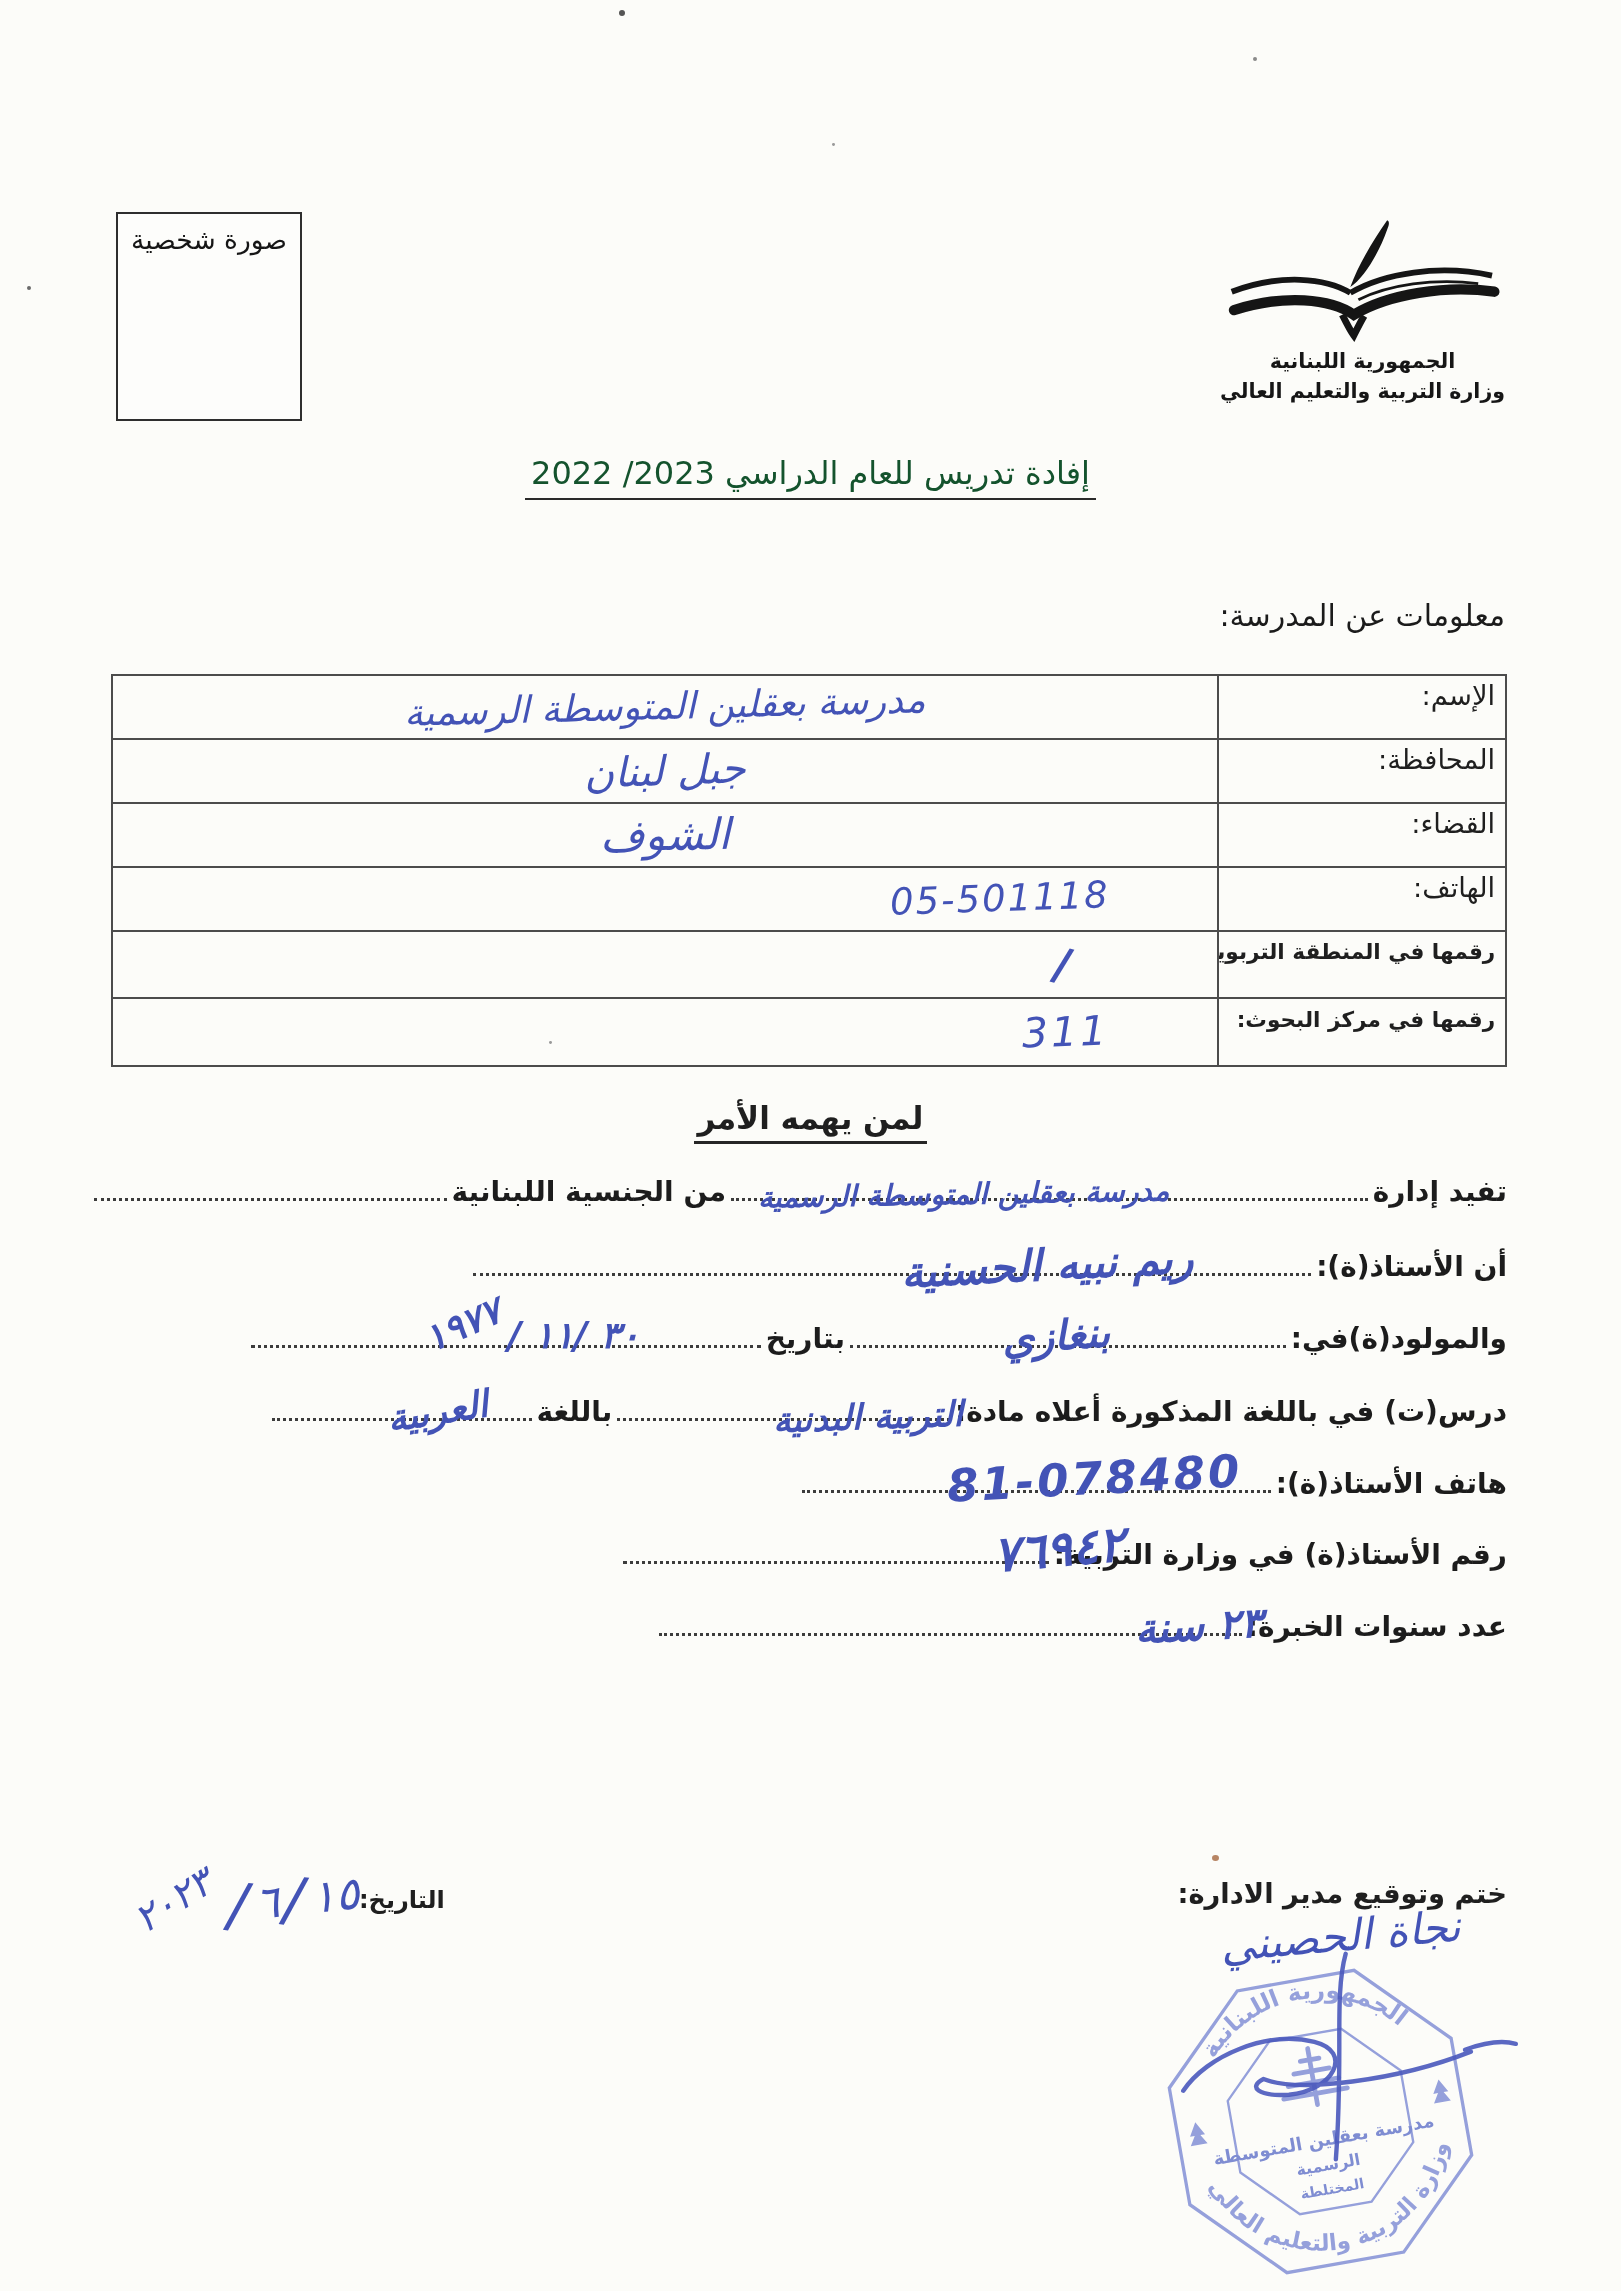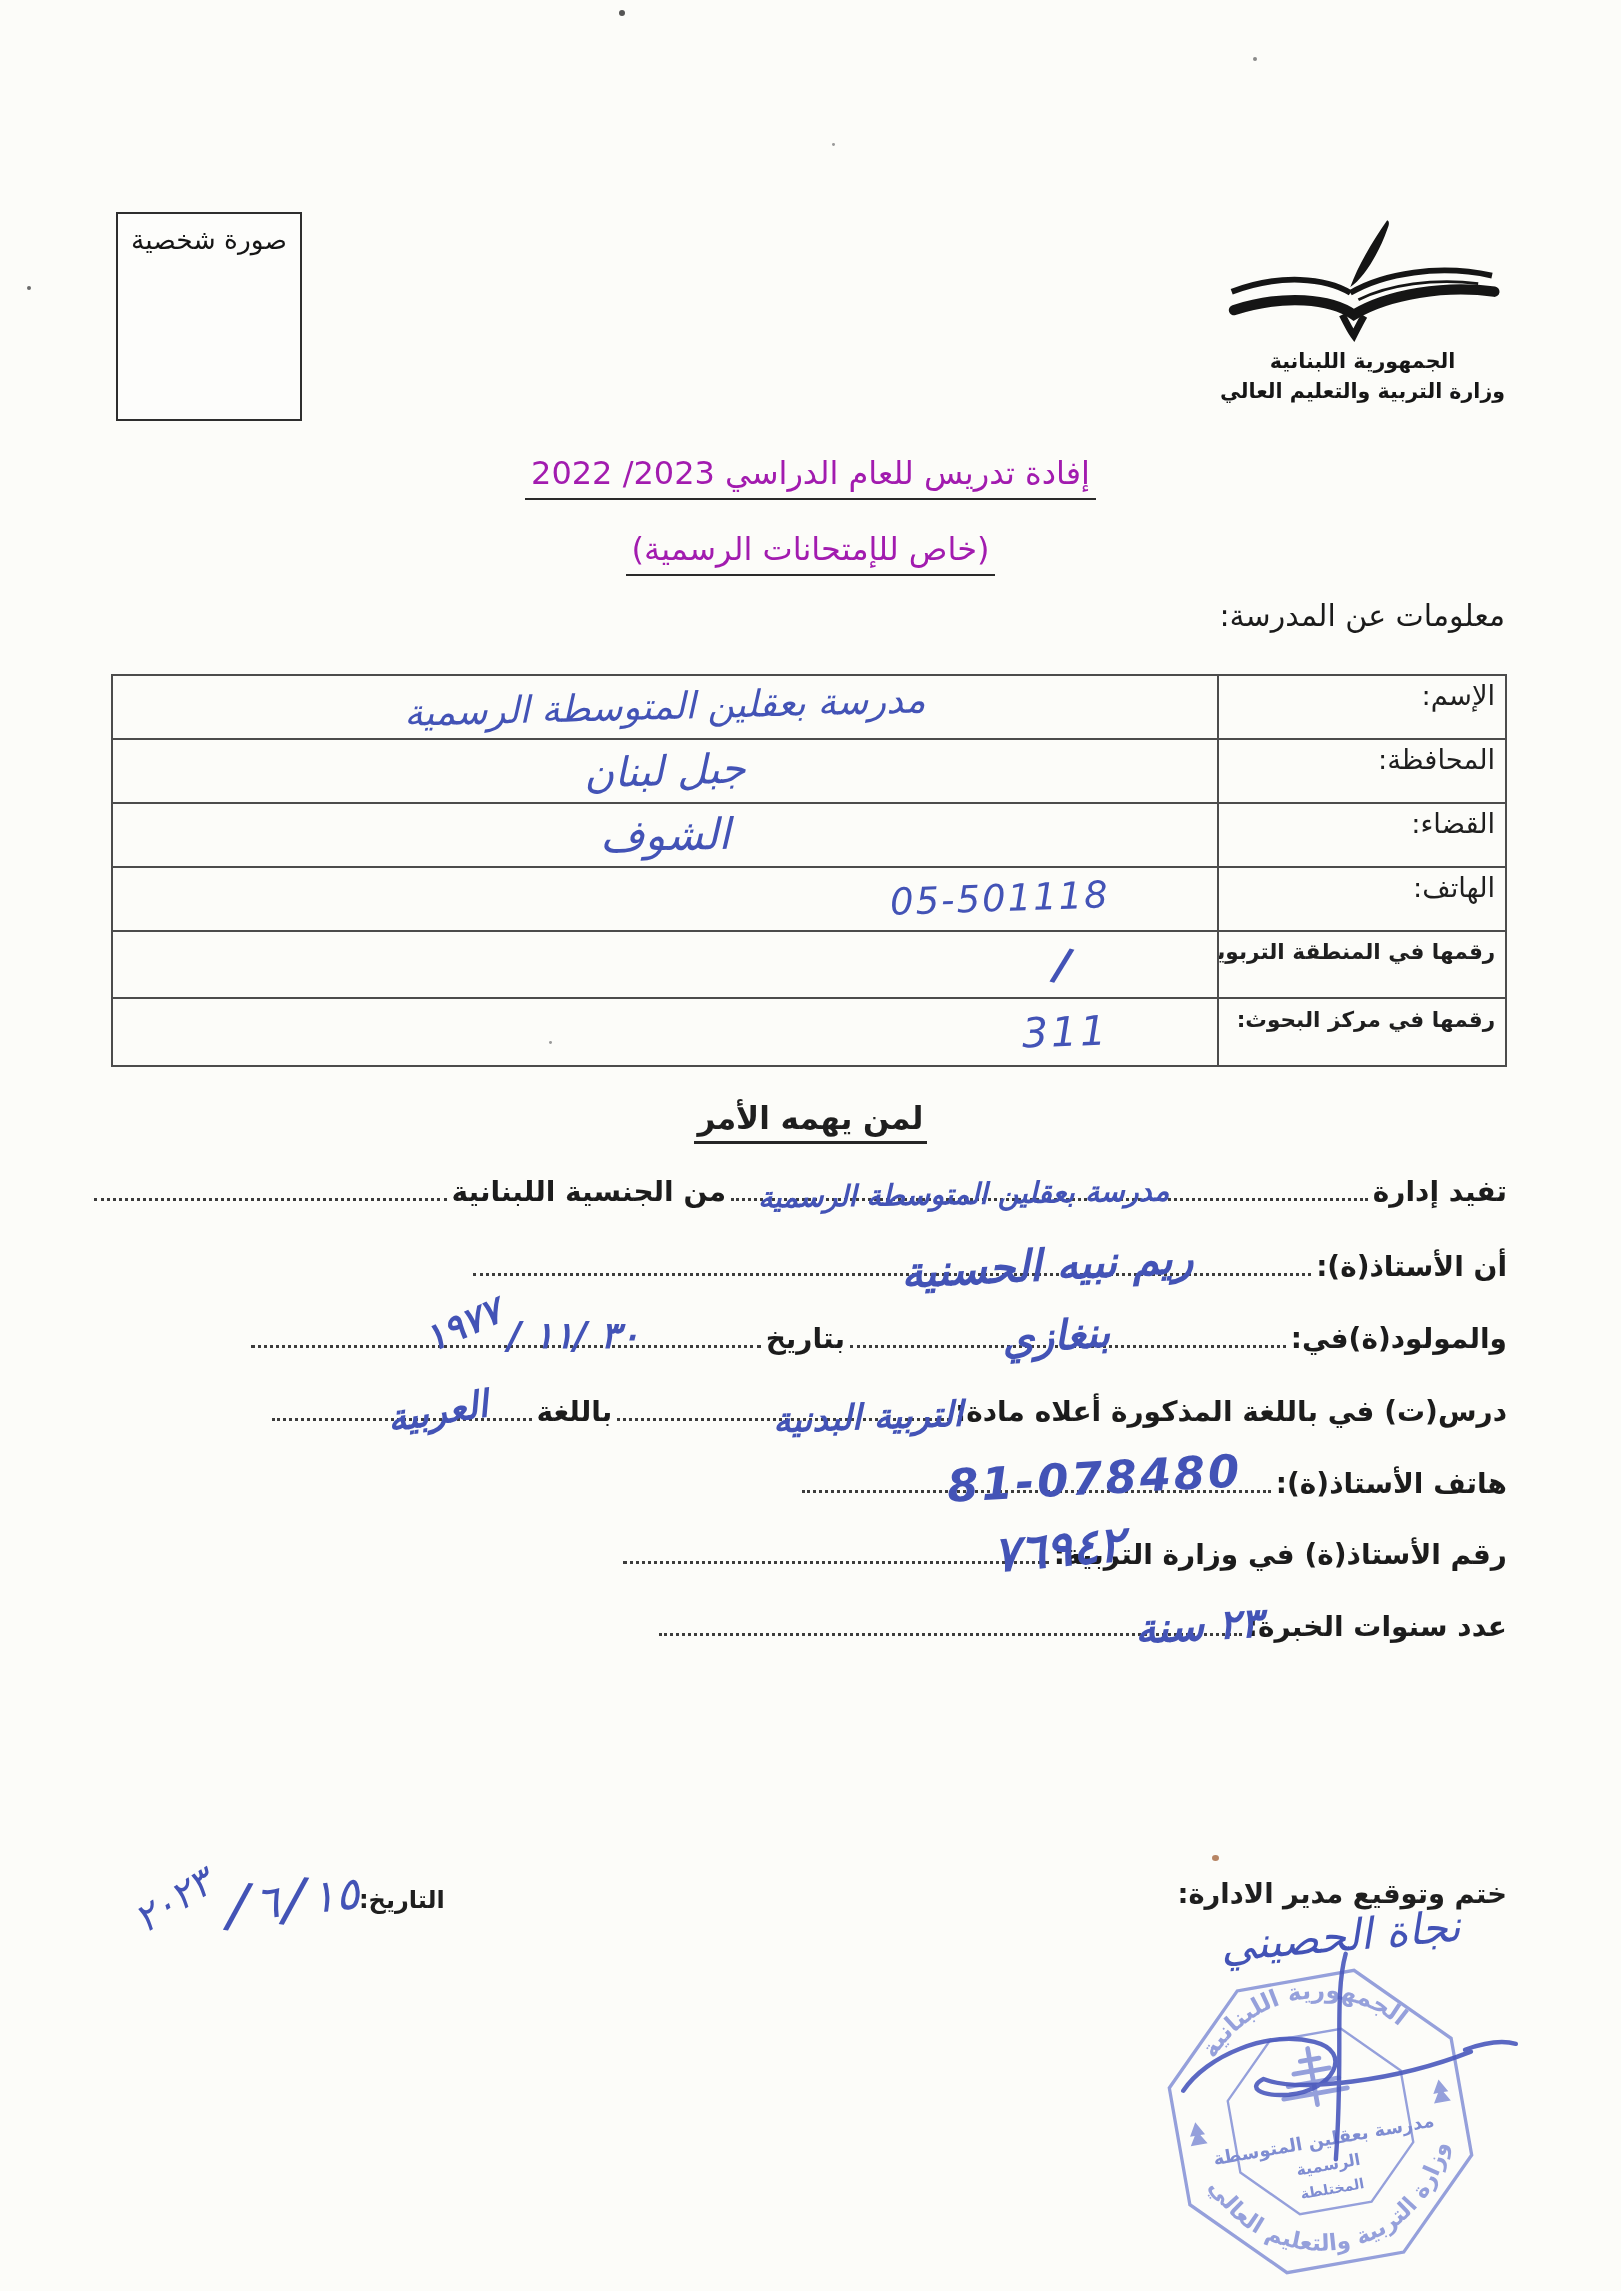--- a/index.html
+++ b/index.html
@@ -13,21 +13,21 @@
     position:absolute; left:116px; top:212px; width:182px; height:205px;
     border:2.9px solid #2e2e2e; text-align:center; background:#fdfdfb;
   }
   .photo-box .lbl{display:inline-block; margin-top:9.8px; font-size:26.5px; color:#161616;}
   .logo{position:absolute; left:1201px; top:218px; width:323px; text-align:center;}
   .logo svg{display:block; margin:0 auto;}
   .logo-text{font-size:20.6px; font-weight:bold; color:#161616; line-height:1.45; white-space:nowrap;}
   
   .title-wrap{position:absolute; top:454px; left:0; width:100%; text-align:center;}
   .subtitle-wrap{position:absolute; top:530px; left:0; width:100%; text-align:center;}
-  .title{display:inline-block; font-size:32px; color:#a21caf;
+  .title{display:inline-block; font-size:32px; color:#14532d;
          border-bottom:2.9px solid #2a2a2a; padding:0 5.9px 5.9px 5.9px; letter-spacing:0.5px;}
   .section-heading{position:absolute; right:116px; top:598px; font-size:30px; color:#1b1b1b;}
   
   table.school{position:absolute; top:674px; right:114px; width:1396px;
                border-collapse:collapse; table-layout:fixed;}
   table.school td{border:2.9px solid #4c4c4c; height:58px; overflow:hidden;}
   td.cell-label{width:272px; font-size:27.4px; padding:3.9px 9.8px 0 3.9px; vertical-align:top; white-space:nowrap;}
   td.cell-label.small{font-size:21.6px; font-weight:bold; padding-top:7.8px;}
   td.cell-value{text-align:center; position:relative;}
   
@@ -89,21 +89,20 @@
       <path d="M119 65 C148 48 196 40 242 50" stroke="#151515" stroke-width="5" fill="none"></path>
       <path d="M126 71 C152 58 192 52 230 57" stroke="#151515" stroke-width="2.5" fill="none"></path>
       <path d="M18 80 C62 66 102 70 122 84 C152 66 202 58 244 64" stroke="#151515" stroke-width="9" fill="none" stroke-linecap="round"></path>
       <path d="M112 84 C116 92 119 98 122 102 C125 96 128 90 131 85" stroke="#151515" stroke-width="6" fill="none"></path>
     </svg>
     <div class="logo-text">الجمهورية اللبنانية</div>
     <div class="logo-text">وزارة التربية والتعليم العالي</div>
   </div>
 
   <div class="title-wrap"><span class="title">إفادة تدريس  للعام الدراسي  2023/ 2022</span></div>
-  <div class="subtitle-wrap"><span class="title">(خاص للإمتحانات الرسمية)</span></div>
 
   <div class="section-heading">معلومات عن المدرسة:</div>
 
   <table class="school">
     <tbody>
         <tr>
       <td class="cell-label">الإسم:</td>
       <td class="cell-value"><span class="hw hw-r1">مدرسة بعقلين المتوسطة الرسمية</span></td>
     </tr>
     <tr>

